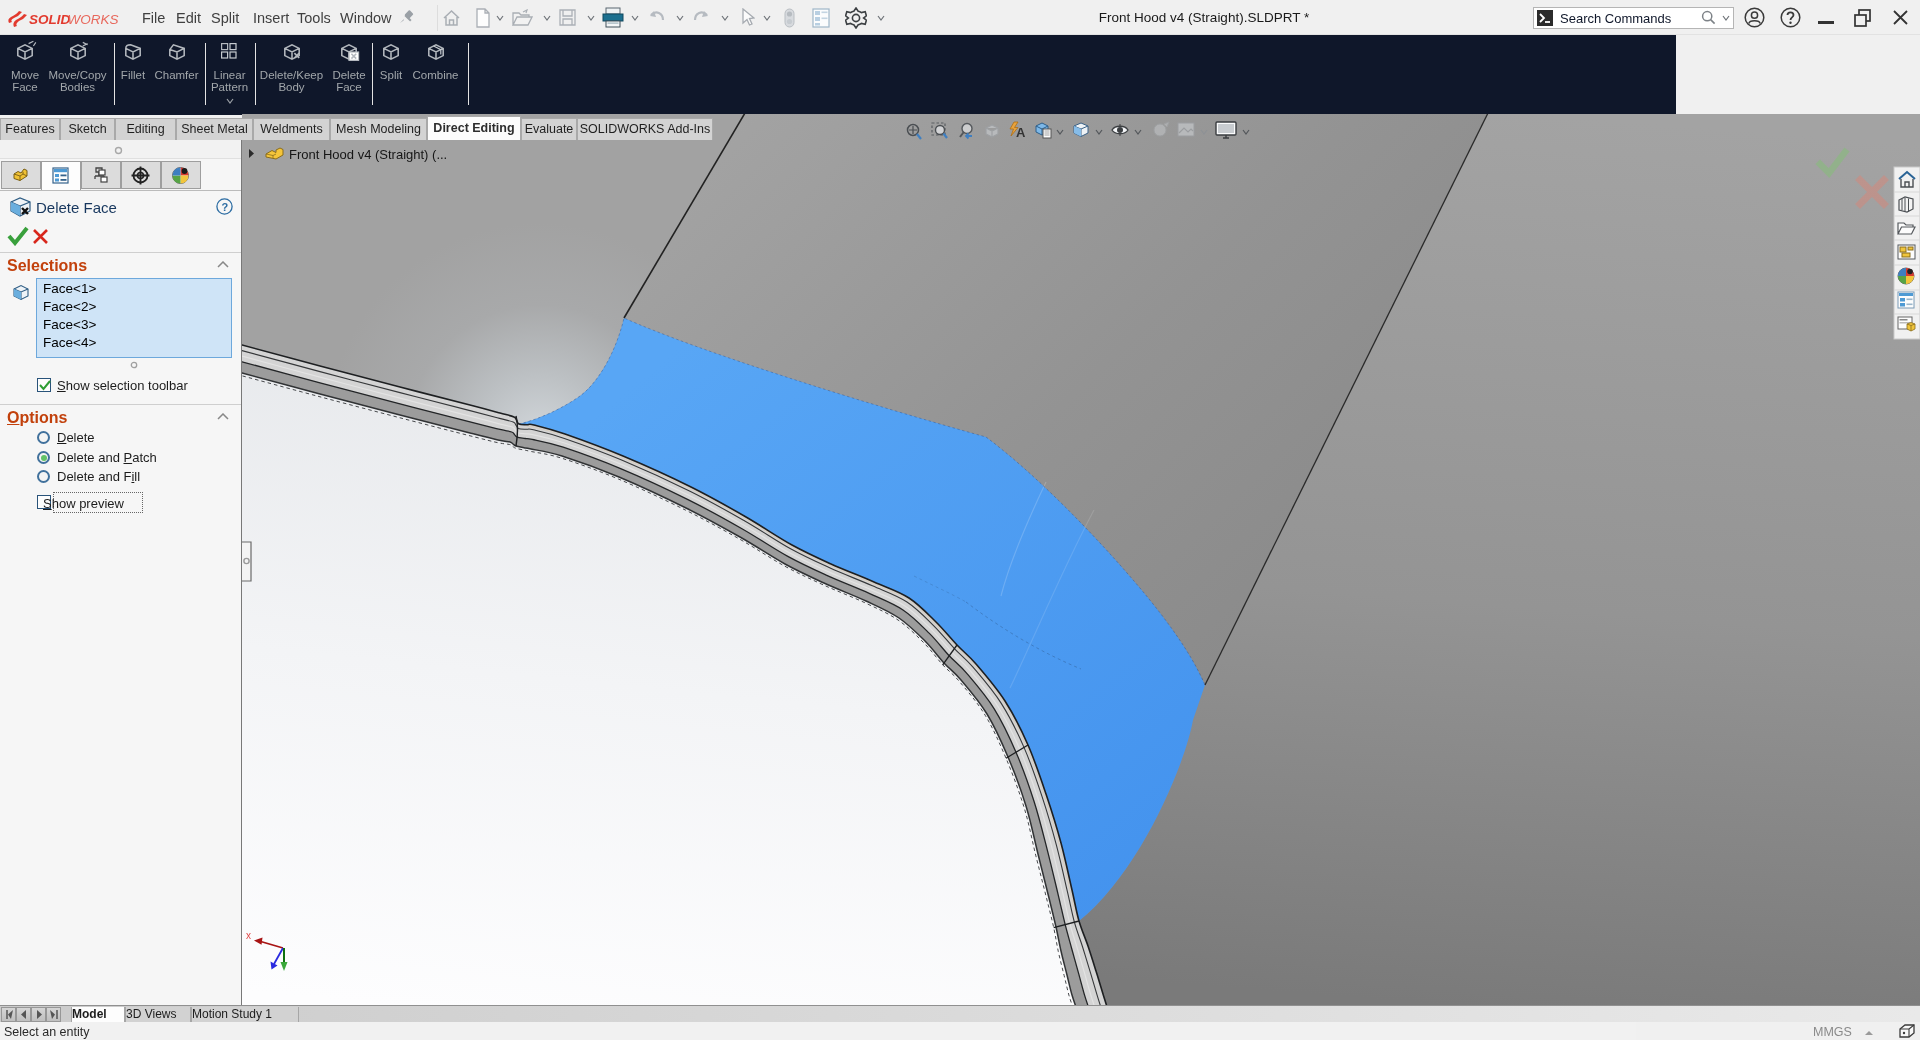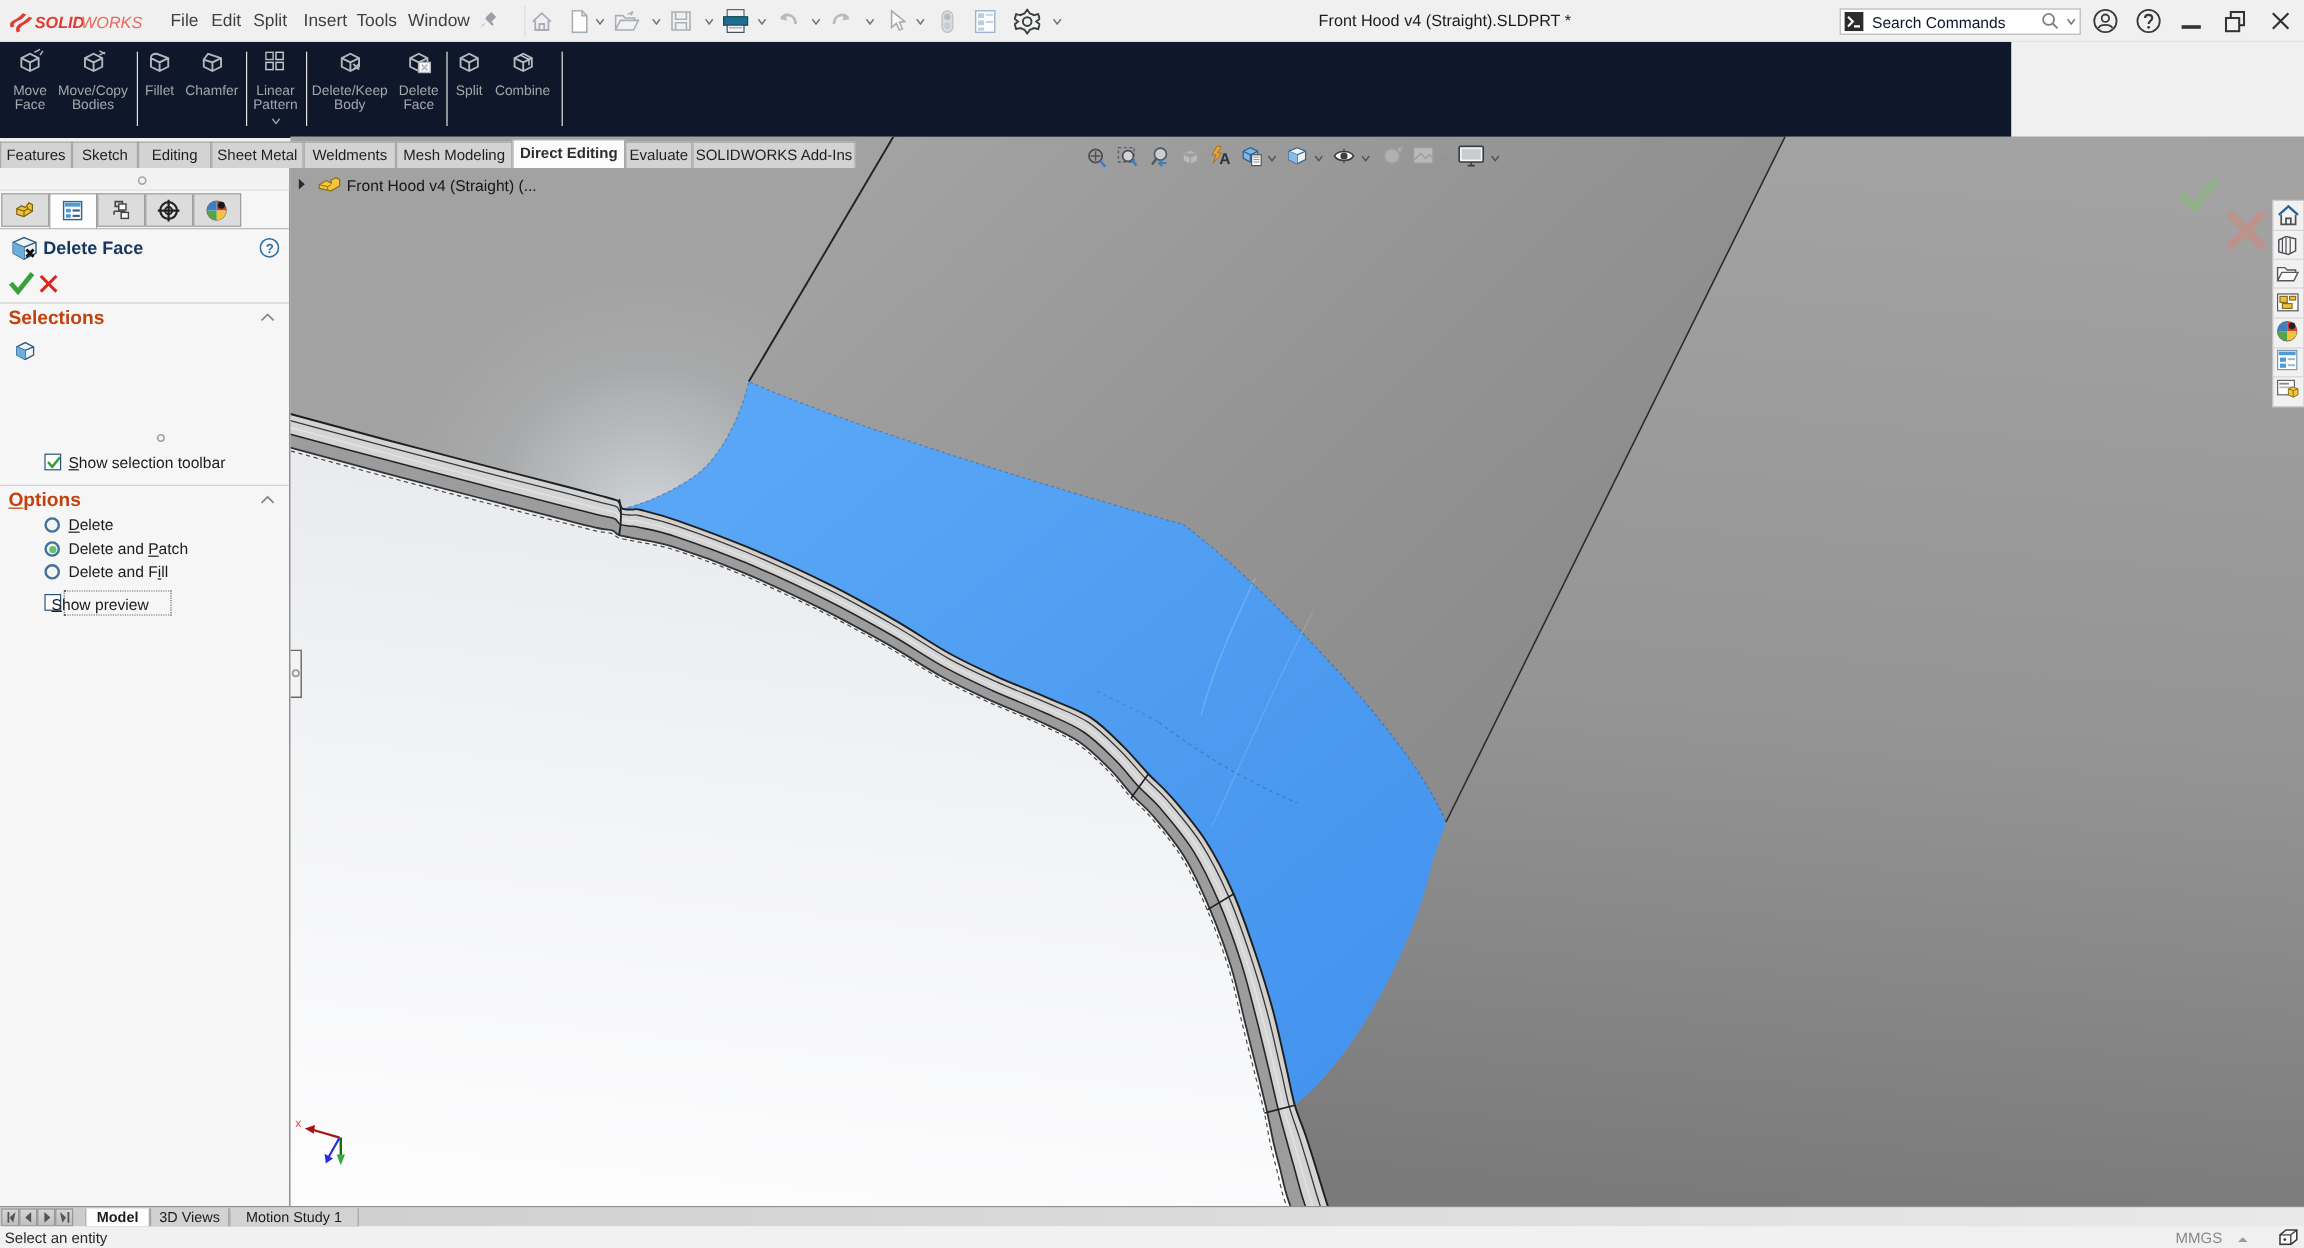--- a/index.html
+++ b/index.html
@@ -12,21 +12,21 @@
 .ctab{position:absolute;top:3px;height:22px;background:#d3d3d3;border:1px solid #a9a9a9;border-bottom:none;font-size:12.5px;color:#1f1f1f;text-align:center;line-height:21px;white-space:nowrap;overflow:hidden}
 .ctab.act{top:1px;height:24px;background:#fcfcfc;font-weight:bold;color:#2d2d2d;line-height:23px}
 #panel{left:0;top:140px;width:242px;height:865px;background:#f6f6f6;border-right:1px solid #787878;z-index:4;font-size:13px;color:#1c1c1c}
 .ptab{position:absolute;top:0;width:40px;height:28px;background:#dcdcdc;border:1px solid #9e9e9e}
 .ptab.act{background:#fdfdfd;height:30px;border-bottom:none}
 .sect{font-weight:bold;font-size:16px;color:#c2410c}
 .chev{position:absolute;width:12px;height:7px}
 .radio{position:absolute;width:13px;height:13px;border:2px solid #41719c;border-radius:50%;background:#f4f4f4}
 .cbx{position:absolute;width:14px;height:14px;border:1px solid #29537a;background:#fdfdfd}
 #btabs{left:0;top:1005px;width:1920px;height:17px;background:linear-gradient(to right,#cbcbcb,#e9e9e9);border-top:1px solid #909090;z-index:6}
-.btab{position:absolute;top:1px;height:16px;background:#d2d2d2;border:1px solid #a6a6a6;border-top:none;font-size:12px;color:#1c1c1c;text-align:center;line-height:15px}
+.btab{position:absolute;top:1px;height:16px;background:#d2d2d2;border:1px solid #a6a6a6;border-top:none;font-size:12px;color:#1c1c1c;line-height:15px}
 #sbar{left:0;top:1022px;width:1636px;height:18px;background:#f1f1f1;font-size:12.5px;color:#2a2a2a;z-index:6}
 .navb{position:absolute;top:1px;width:15px;height:15px;background:linear-gradient(#d6d6d6,#bfbfbf);border:1px solid #979797}
 </style></head><body>
 <div id="titlebar" class="abs">
 <svg class="abs" style="left:6px;top:7px" width="120" height="22" viewBox="0 0 120 22">
       <g fill="#e23a2e">
         <path d="M3 16 Q1 12 5 10 Q11 7 13 4 L16 5 Q13 9 8 11 Q4 13 6 15 Z"></path>
         <path d="M8 20 Q6 16 10 13 Q16 10 18 7 L21 8 Q18 12 13 14 Q9 17 11 19 Z"></path>
         <text x="23" y="16.5" font-style="italic" font-weight="bold" font-size="13.5">SOLID</text>
         <text x="61.5" y="16.5" font-style="italic" font-size="13.5" fill="#e8685c">WORKS</text>
@@ -432,41 +432,42 @@
       <path d="M2.5 10.5 A8 8 0 0 1 10.5 2.5 L10.5 10.5 Z" fill="#3e7fc1"></path>
       <circle cx="14.5" cy="6" r="2.9" fill="#1a1a1a"></circle>
     </svg>
 <div class="abs" style="left:0;top:50px;width:241px;height:1px;background:#bbb"></div>
 <svg class="abs" style="left:8px;top:55px" width="26" height="26" viewBox="0 0 26 26">
       <path d="M3 7 L12 3 L22 7 L22 16 L12 21 L3 16 Z" fill="#eef3f7" stroke="#2f5d84" stroke-width="1.2"></path>
       <path d="M3 7 L12 11 L22 7 M12 11 L12 21" fill="none" stroke="#2f5d84" stroke-width="1.2"></path>
       <path d="M3 7 L12 11 L12 21 L3 16 Z" fill="#6aaede"></path>
       <path d="M14 13 L20 19 M20 13 L14 19" stroke="#111" stroke-width="2.4"></path>
     </svg>
-<div class="abs" style="left:36px;top:59px;font-size:15px;font-weight:bold;color:#17375e">Delete Face</div>
+<div class="abs" style="left:36px;top:59px;font-size:15px;font-weight:normal;color:#17375e">Delete Face</div>
 <svg class="abs" style="left:216px;top:58px" width="17" height="17" viewBox="0 0 17 17">
       <circle cx="8.5" cy="8.5" r="7.6" fill="none" stroke="#2d6da3" stroke-width="1.3"></circle>
       <text x="5.5" y="12.5" font-size="11" font-weight="bold" fill="#2d6da3">?</text>
     </svg>
 <svg class="abs" style="left:7px;top:86px" width="22" height="20" viewBox="0 0 22 20">
       <path d="M2 10 L8 17 L20 2" fill="none" stroke="#39a03c" stroke-width="4"></path>
     </svg>
 <svg class="abs" style="left:32px;top:88px" width="17" height="17" viewBox="0 0 17 17">
       <path d="M2 2 L15 15 M15 2 L2 15" stroke="#d8271c" stroke-width="2.6"></path>
     </svg>
 <div class="abs" style="left:0;top:112px;width:241px;height:1px;background:#cfcfcf"></div>
 <div class="sect abs" style="left:7px;top:117px">Selections</div>
 <svg class="abs chev" style="left:217px;top:121px" width="12" height="7" viewBox="0 0 12 7">
       <path d="M1 6 L6 1 L11 6" fill="none" stroke="#888" stroke-width="1.5"></path>
     </svg>
 <svg class="abs" style="left:11px;top:143px" width="20" height="20" viewBox="0 0 20 20">
       <path d="M3 6 L10 2.5 L17 6 L17 13 L10 16.5 L3 13 Z" fill="#eef3f7" stroke="#2f5d84" stroke-width="1.1"></path>
       <path d="M3 6 L10 9 L17 6 M10 9 L10 16.5" fill="none" stroke="#2f5d84" stroke-width="1.1"></path>
       <path d="M3 6 L10 9 L10 16.5 L3 13 Z" fill="#6aaede"></path>
     </svg>
+<div class="abs" style="left:36px;top:138px;width:196px;height:80px;background:#cfe4f7;border:1.5px solid #6da8dc;padding:1px 0 0 6px;line-height:18px;font-size:13.5px;color:#000">Face&lt;1&gt;<br>Face&lt;2&gt;<br>Face&lt;3&gt;<br>Face&lt;4&gt;</div>
 <svg class="abs" style="left:130px;top:221px" width="8" height="8" viewBox="0 0 8 8">
       <circle cx="4" cy="4" r="2.7" fill="none" stroke="#a0a0a0" stroke-width="1.3"></circle>
     </svg>
 <div class="cbx" style="left:37px;top:238px"></div>
 <svg class="abs" style="left:39px;top:240px" width="12" height="11" viewBox="0 0 12 11">
       <path d="M1 5 L4.5 9 L11 1" fill="none" stroke="#2f9e33" stroke-width="2"></path>
     </svg>
 <div class="abs" style="left:57px;top:238px"><span style="text-decoration:underline">S</span>how selection toolbar</div>
 <div class="abs" style="left:0;top:264px;width:241px;height:1px;background:#cfcfcf"></div>
 <div class="sect abs" style="left:7px;top:269px"><span style="text-decoration:underline">O</span>ptions</div>

